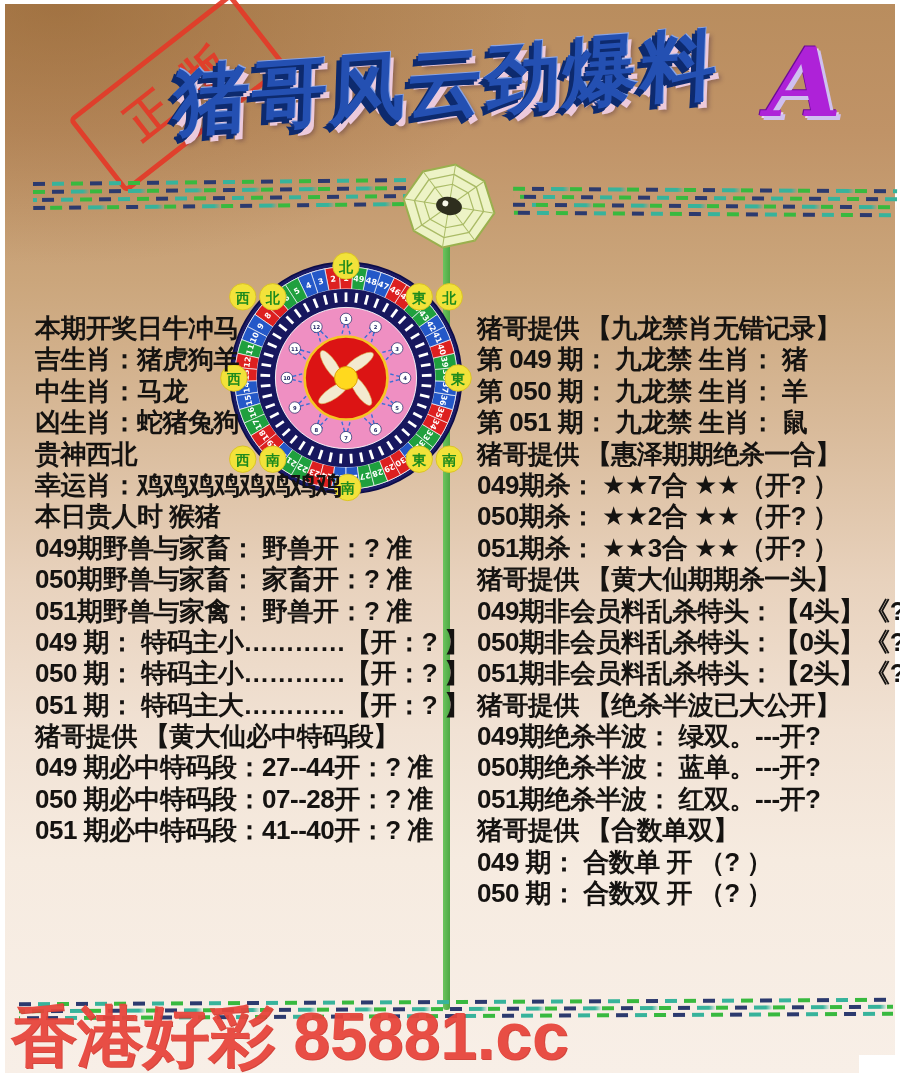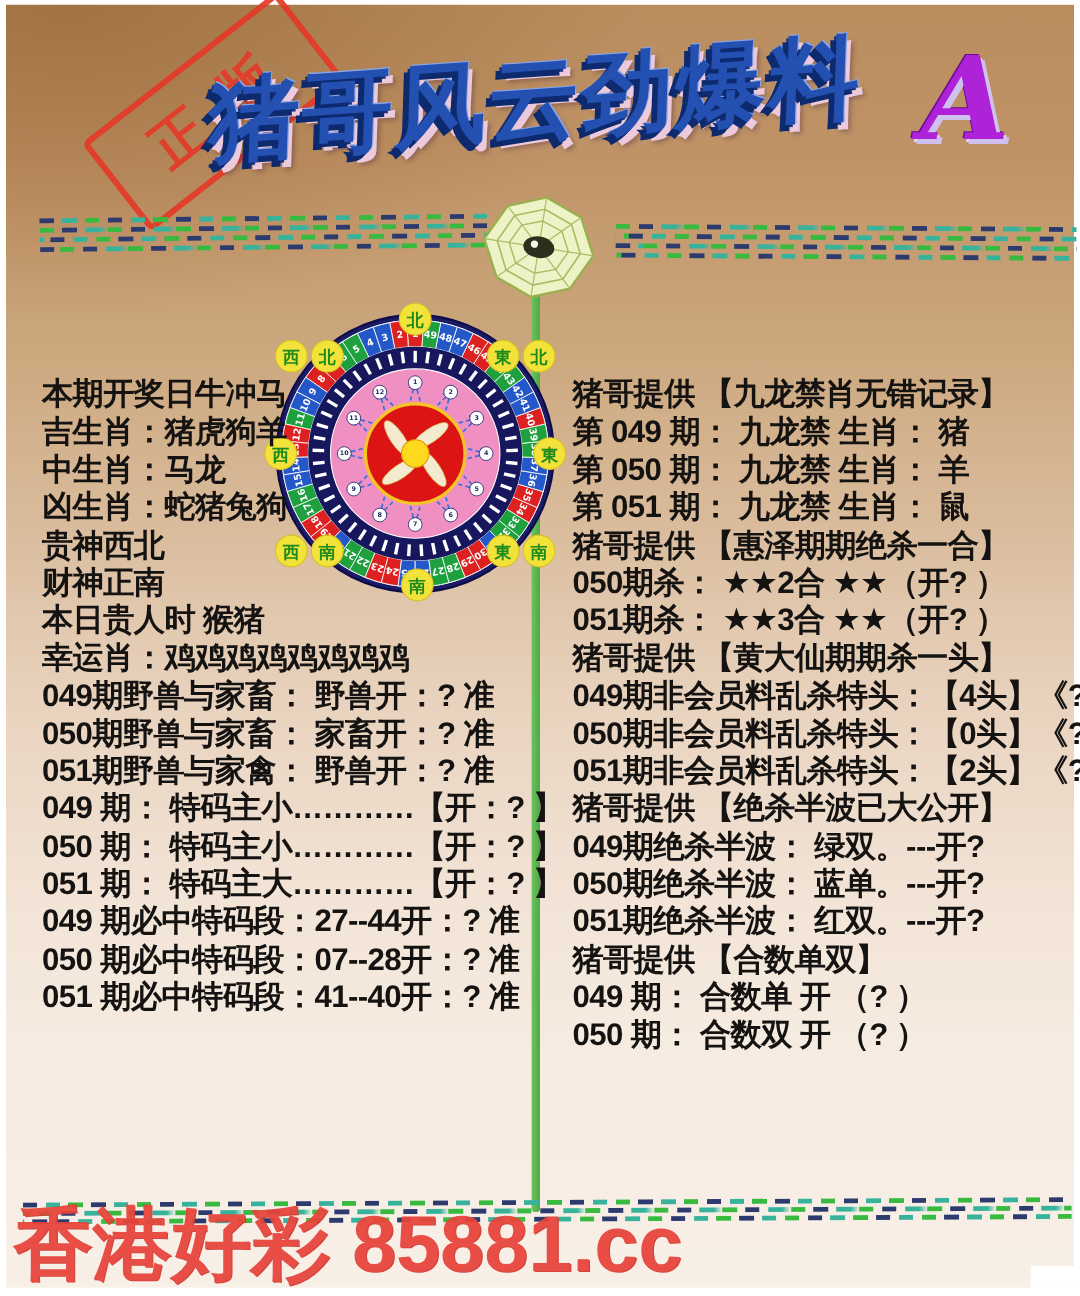--- a/index.html
+++ b/index.html
@@ -350,44 +350,45 @@
       </g>
     </svg>
 
   <div class="col col-left">
     <div>
         <div class="line">本期开奖日牛冲马</div>
         <div class="line">吉生肖：猪虎狗羊</div>
         <div class="line">中生肖：马龙</div>
         <div class="line">凶生肖：蛇猪兔狗</div>
         <div class="line">贵神西北</div>
-        <div class="line">财神正南</div>
+        <div class="line">幸运肖：鸡鸡鸡鸡鸡鸡鸡鸡</div>
         <div class="line">本日贵人时  猴猪</div>
-        <div class="line">幸运肖：鸡鸡鸡鸡鸡鸡鸡鸡</div>
       </div>
     <div>
         <div class="line">049期野兽与家畜：  野兽开：? 准</div>
         <div class="line">050期野兽与家畜：  家畜开：? 准</div>
         <div class="line">051期野兽与家禽：  野兽开：? 准</div>
         <div class="line">049 期：  特码主小…………【开：?  】</div>
         <div class="line">050 期：  特码主小…………【开：?  】</div>
         <div class="line">051 期：  特码主大…………【开：?  】</div>
+        <div class="line">猪哥提供 【黄大仙必中特码段】</div>
         <div class="line">049 期必中特码段：27--44开：? 准</div>
         <div class="line">050 期必中特码段：07--28开：? 准</div>
         <div class="line">051 期必中特码段：41--40开：? 准</div>
       </div>
   </div>
 
   <div class="col col-right">
     <div>
         <div class="line">猪哥提供 【九龙禁肖无错记录】</div>
         <div class="line">第 049 期：  九龙禁 生肖：  猪</div>
         <div class="line">第 050 期：  九龙禁 生肖：  羊</div>
         <div class="line">第 051 期：  九龙禁 生肖：  鼠</div>
         <div class="line">猪哥提供 【惠泽期期绝杀一合】</div>
+        <div class="line">049期杀：  ★★7合 ★★（开?  ）</div>
         <div class="line">050期杀：  ★★2合 ★★（开?  ）</div>
         <div class="line">051期杀：  ★★3合 ★★（开?  ）</div>
         <div class="line">猪哥提供 【黄大仙期期杀一头】</div>
         <div class="line">049期非会员料乱杀特头：【4头】《?  》</div>
         <div class="line">050期非会员料乱杀特头：【0头】《?  》</div>
         <div class="line">051期非会员料乱杀特头：【2头】《?  》</div>
         <div class="line">猪哥提供 【绝杀半波已大公开】</div>
         <div class="line">049期绝杀半波：  绿双。---开?</div>
         <div class="line">050期绝杀半波：  蓝单。---开?</div>
         <div class="line">051期绝杀半波：  红双。---开?</div>

